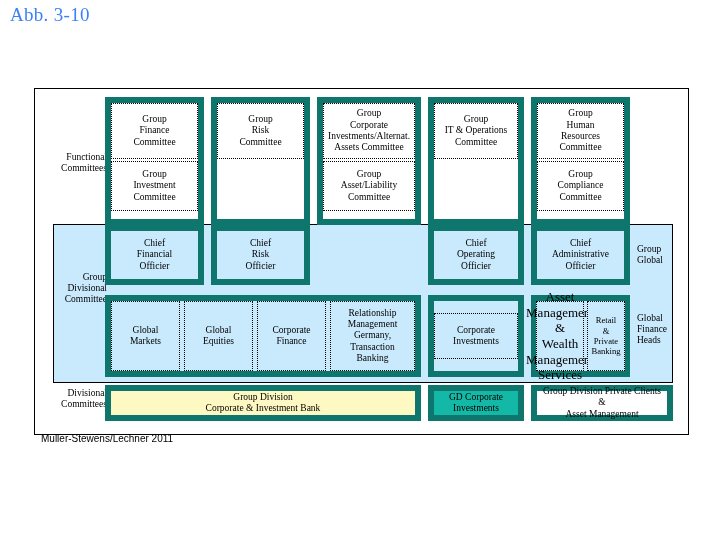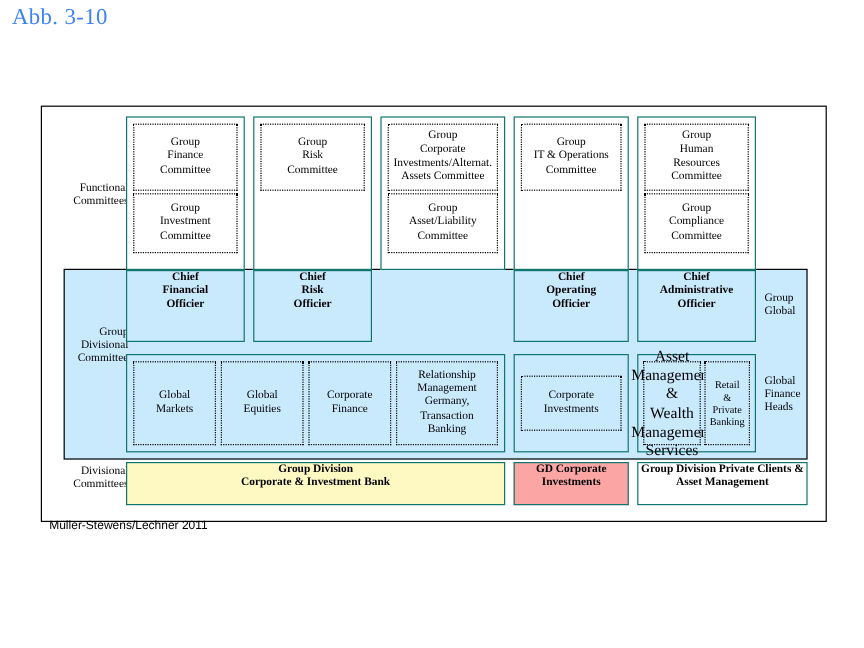--- a/index.html
+++ b/index.html
@@ -33,23 +33,23 @@
   .row-label{
     position:absolute;text-align:right;line-height:1.18;
     font-size:9.5px;color:#000;width:80px;
   }
   #lbl-functional{left:-8px;top:63px;}
   #lbl-exec{left:-8px;top:183px;}
   #lbl-divisional{left:-8px;top:299px;}
 
   
   .solid-box{
-    position:absolute;border:1px solid #0f766e;box-sizing:border-box;
-    display:flex;justify-content:center;
-    text-align:center;line-height:1.2;font-size:9.5px;color:#000;font-weight:bold;
+    position:absolute;border:6px solid #0f766e;box-sizing:border-box;
+    display:flex;align-items:center;justify-content:center;
+    text-align:center;line-height:1.2;font-size:9.5px;color:#000;
   }
   .dotted-box{
     position:absolute;border:1px dotted #000;box-sizing:border-box;
     display:flex;align-items:center;justify-content:center;
     text-align:center;line-height:1.2;font-size:9.5px;color:#000;
   }
   .col-frame{background:#fff;}
   .exec-box{background:#c9e9fd;}
   .txt{display:block;padding:0 2px;}
 
@@ -168,21 +168,21 @@
 
   <div class="side-label" style="left:602px;top:224px;">
     <div>Global</div>
     <div>Finance</div>
     <div>Heads</div>
   </div>
 
   <div class="solid-box" style="left:70px;top:296px;width:316px;height:36px;background:#fef9c3;">
     <span class="txt">Group Division<br>Corporate &amp; Investment Bank</span>
   </div>
-  <div class="solid-box" style="left:393px;top:296px;width:96px;height:36px;background:#fca5a5;">
+  <div class="solid-box" style="left:393px;top:296px;width:96px;height:36px;background:#14b8a6;">
     <span class="txt">GD Corporate<br>Investments</span>
   </div>
   <div class="solid-box" style="left:496px;top:296px;width:142px;height:36px;background:#fff;">
     <span class="txt">Group Division Private Clients &amp;<br>Asset Management</span>
   </div>
 
 </div>
 
 <div id="caption">Müller-Stewens/Lechner 2011</div>
 

